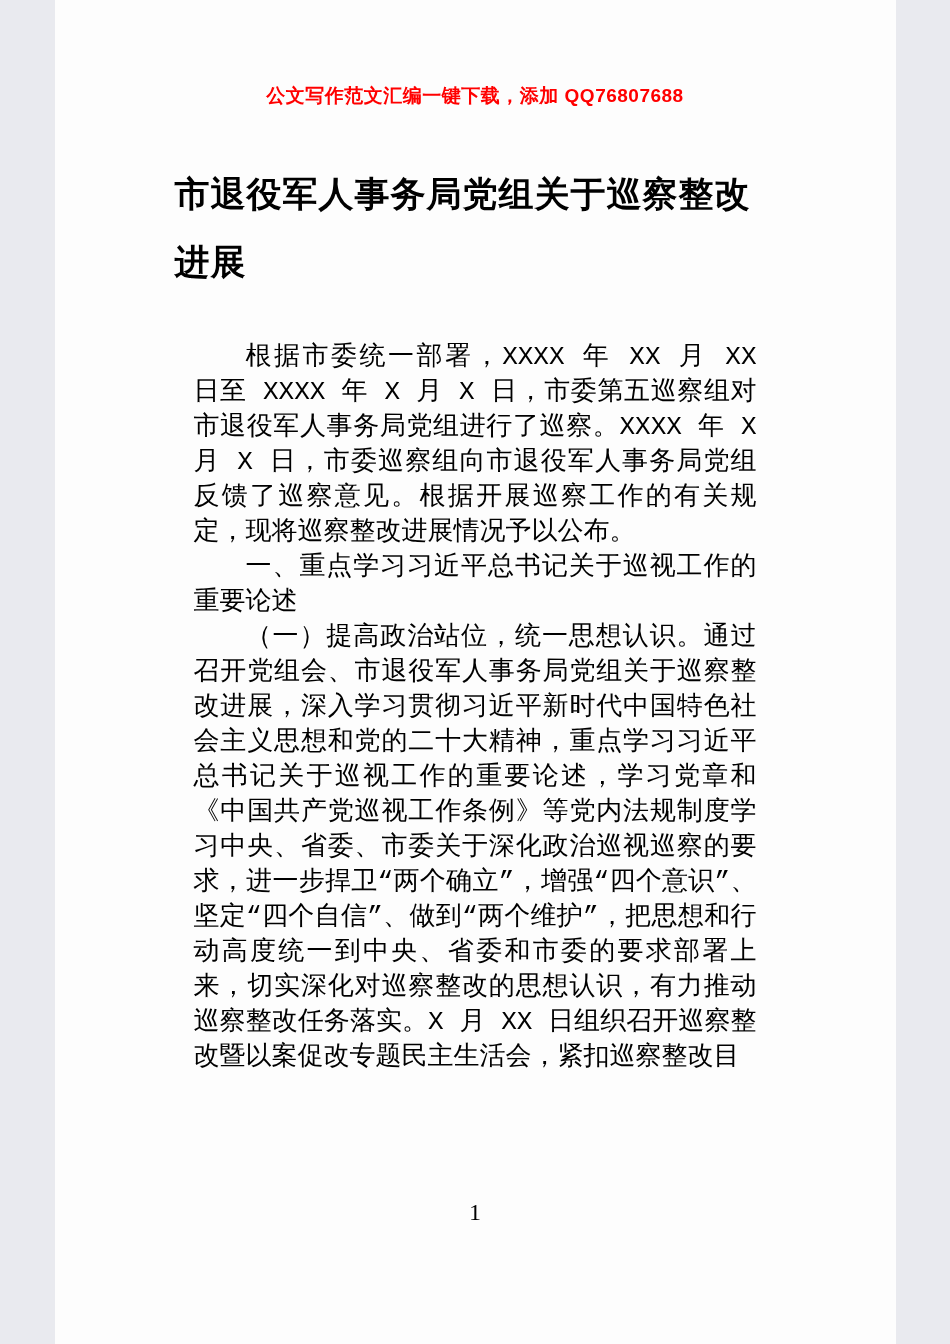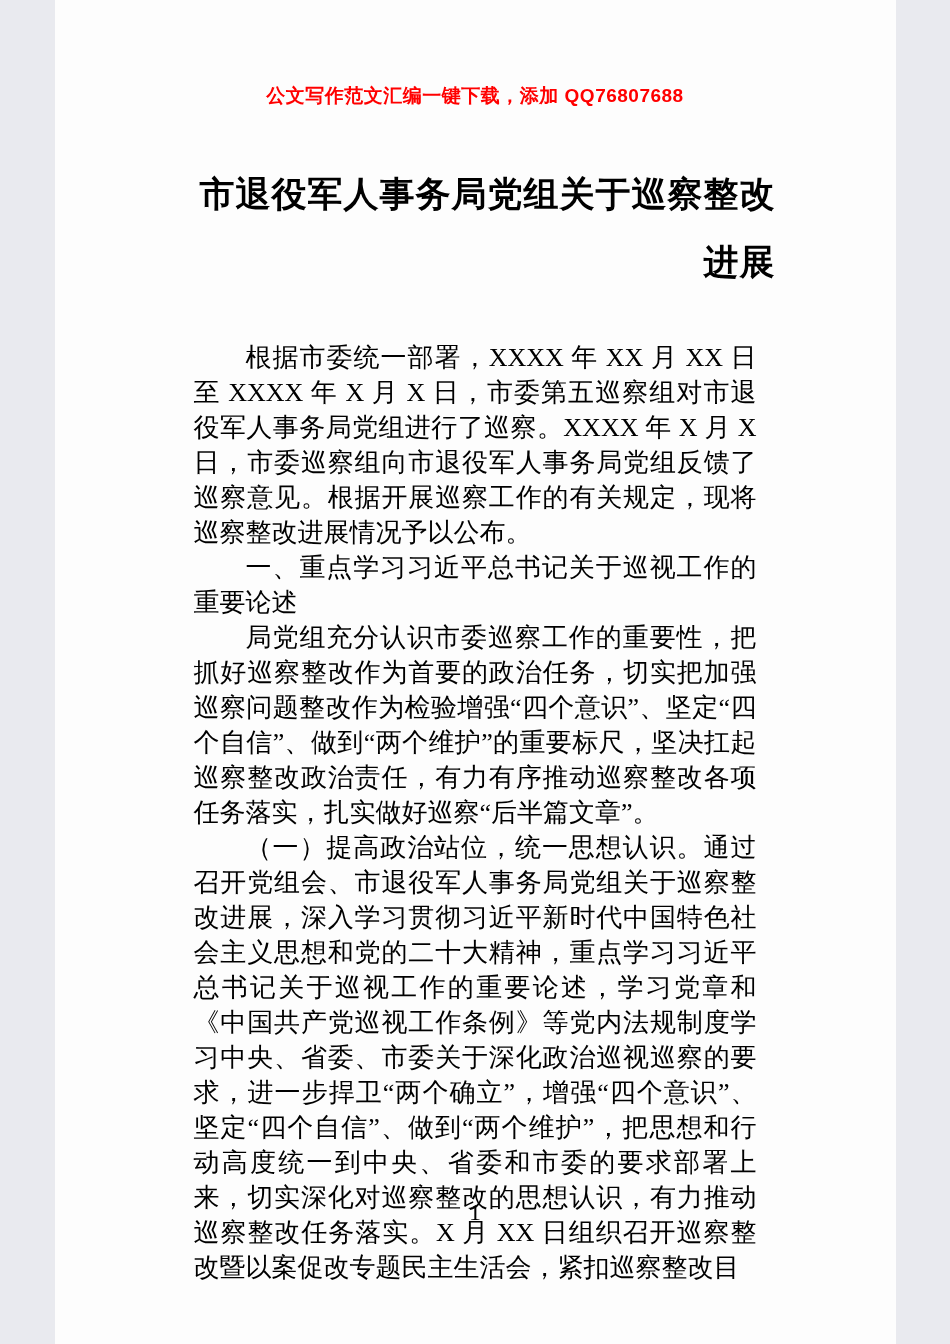--- a/index.html
+++ b/index.html
@@ -19,34 +19,35 @@
     text-align: center;
     font-family: "Liberation Sans", sans-serif;
     font-size: 19px;
     line-height: 24px;
     font-weight: 600;
     letter-spacing: 0.5px;
   }
   .title-block {
     margin-top: 52px;
     padding: 0 120px;
-    text-align: right;
+    text-align: left;
     font-family: "Liberation Sans", sans-serif;
     font-weight: 700;
     font-size: 35px;
     line-height: 68px;
     letter-spacing: 1px;
   }
   .content {
     margin-top: 44px;
     padding: 0 139px;
     font-size: 26px;
     line-height: 35px;
     text-align: justify;
     text-justify: inter-ideograph;
+    font-family: Liberation Mono, monospace;
   }
   .content p {
     margin: 0;
     text-indent: 2em;
     word-break: break-all;
   }
   .page-number {
     position: absolute;
     bottom: 118px;
     left: 0;
@@ -64,19 +65,18 @@
 
   <div class="notice" style="color:#ff0000;" title="公文写作范文汇编一键下载，添加 QQ76807688">公文写作范文汇编一键下载，添加 QQ76807688</div>
 
   <div class="title-block">
     <div>市退役军人事务局党组关于巡察整改进展</div>
   </div>
 
   <div class="content">
     <p>根据市委统一部署，XXXX 年 XX 月 XX 日至 XXXX 年 X 月 X 日，市委第五巡察组对市退役军人事务局党组进行了巡察。XXXX 年 X 月 X 日，市委巡察组向市退役军人事务局党组反馈了巡察意见。根据开展巡察工作的有关规定，现将巡察整改进展情况予以公布。</p>
     <p>一、重点学习习近平总书记关于巡视工作的重要论述</p>
-    <p>局党组充分认识市委巡察工作的重要性，把抓好巡察整改作为首要的政治任务，切实把加强巡察问题整改作为检验增强“四个意识”、坚定“四个自信”、做到“两个维护”的重要标尺，坚决扛起巡察整改政治责任，有力有序推动巡察整改各项任务落实，扎实做好巡察“后半篇文章”。</p>
     <p>（一）提高政治站位，统一思想认识。通过召开党组会、市退役军人事务局党组关于巡察整改进展，深入学习贯彻习近平新时代中国特色社会主义思想和党的二十大精神，重点学习习近平总书记关于巡视工作的重要论述，学习党章和《中国共产党巡视工作条例》等党内法规制度学习中央、省委、市委关于深化政治巡视巡察的要求，进一步捍卫“两个确立”，增强“四个意识”、坚定“四个自信”、做到“两个维护”，把思想和行动高度统一到中央、省委和市委的要求部署上来，切实深化对巡察整改的思想认识，有力推动巡察整改任务落实。X 月 XX 日组织召开巡察整改暨以案促改专题民主生活会，紧扣巡察整改目</p>
   </div>
 
   <div class="page-number">1</div>
 
 </div>
 
 </body></html>

